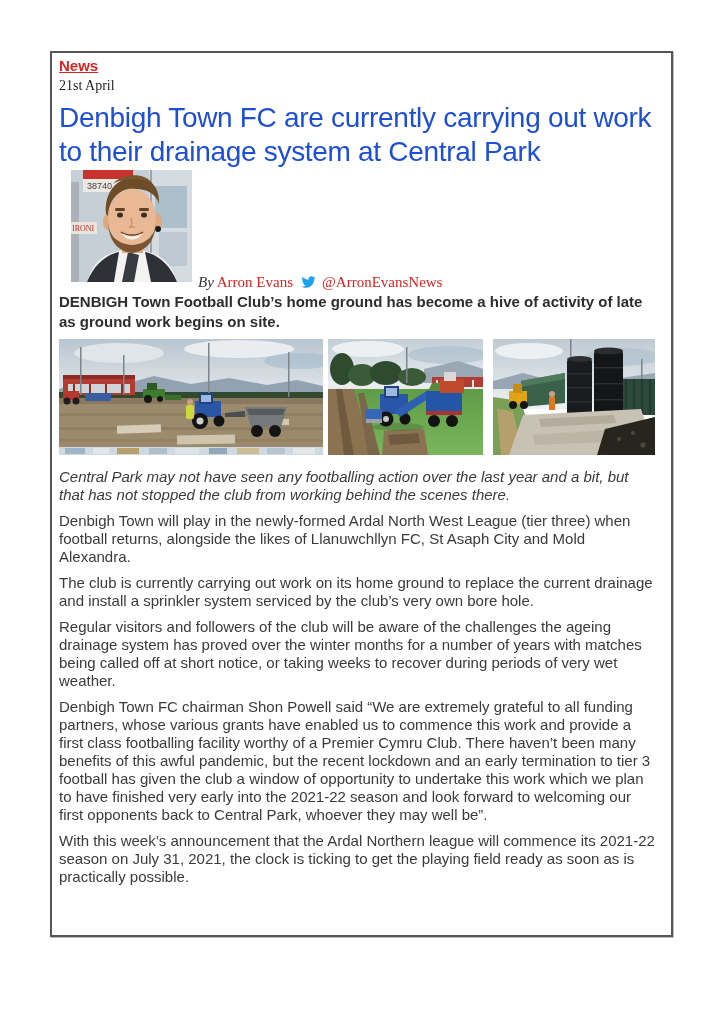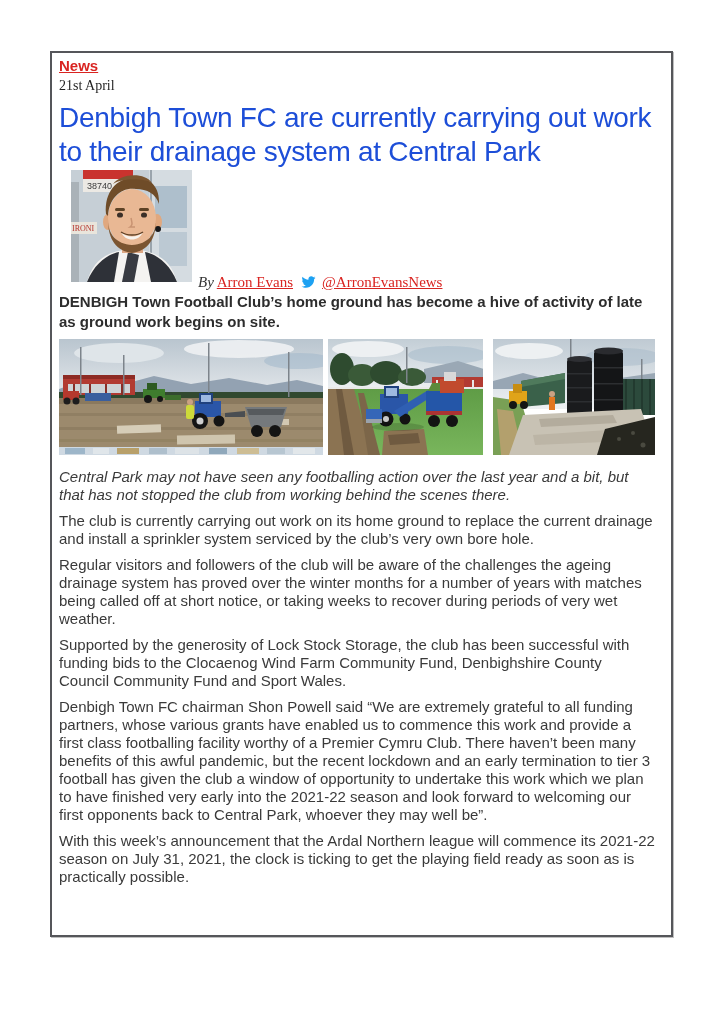--- a/index.html
+++ b/index.html
@@ -11,21 +11,21 @@
     color:#d92421;text-decoration:underline;cursor:pointer;}
   .date{margin-top:2px;font:14px/18px "Liberation Serif",serif;color:#1f1f1f;}
   h1.headline{margin:6px 0 0;font-family:"Liberation Sans",sans-serif;font-weight:400;
     font-size:28px;line-height:34px;letter-spacing:-0.3px;color:#1d4ed8;}
   .byline-row{position:relative;height:112px;margin-top:1px;}
   .portrait{position:absolute;left:12px;top:0;width:121px;height:112px;overflow:hidden;}
   .portrait svg{display:block;}
   .byline-text{position:absolute;left:139px;bottom:-9px;
     font:15px/18px "Liberation Serif",serif;color:#222;}
   .by-prefix{font-style:italic;color:#333;}
-  .red-link{color:#d92421;text-decoration:underline;cursor:pointer;}
+  .red-link{color:#d92421;cursor:pointer;}
   .bird{display:inline-block;width:17px;height:14px;vertical-align:-2px;margin:0 5px 0 7px;}
   .role{color:#333;}
   .lede{margin:10px 0 0;font:bold 15px/20px "Liberation Sans",sans-serif;color:#2d2d2d;}
   .photo-strip{margin-top:7px;height:116px;display:flex;}
   .photo{height:116px;overflow:hidden;}
   .photo svg{display:block;}
   .ph1{width:264px;margin-right:5px;}
   .ph2{width:156px;margin-right:10px;}
   .ph3{width:162px;}
   .copy p{margin:8px 0 0;font:15px/18px "Liberation Sans",sans-serif;color:#3a3a3a;}
@@ -258,20 +258,20 @@
         <polygon points="112,90 162,78 162,116 104,116" fill="#26261f"></polygon>
         <circle cx="126" cy="100" r="2" fill="#4a4a40"></circle>
         <circle cx="140" cy="94" r="2" fill="#4a4a40"></circle>
         <circle cx="150" cy="106" r="2.5" fill="#4a4a40"></circle>
       </svg>
     </div>
   </div>
 
   <div class="copy">
     <p>Central Park may not have seen any footballing action over the last year and a bit, but that has not stopped the club from working behind the scenes there.</p>
+    <p>Denbigh Town will play in the newly-formed Ardal North West League (tier three) when football returns, alongside the likes of Llanuwchllyn FC, St Asaph City and Mold Alexandra.</p>
     <p>The club is currently carrying out work on its home ground to replace the current drainage and install a sprinkler system serviced by the club’s very own bore hole.</p>
     <p>Regular visitors and followers of the club will be aware of the challenges the ageing drainage system has proved over the winter months for a number of years with matches being called off at short notice, or taking weeks to recover during periods of very wet weather.</p>
-    <p>Supported by the generosity of Lock Stock Storage, the club has been successful with funding bids to the Clocaenog Wind Farm Community Fund, Denbighshire County Council Community Fund and Sport Wales.</p>
     <p>Denbigh Town FC chairman Shon Powell said “We are extremely grateful to all funding partners, whose various grants have enabled us to commence this work and provide a first class footballing facility worthy of a Premier Cymru Club. There haven’t been many benefits of this awful pandemic, but the recent lockdown and an early termination to tier 3 football has given the club a window of opportunity to undertake this work which we plan to have finished very early into the 2021-22 season and look forward to welcoming our first opponents back to Central Park, whoever they may well be”.</p>
     <p>With this week’s announcement that the Ardal Northern league will commence its 2021-22 season on July 31, 2021, the clock is ticking to get the playing field ready as soon as is practically possible.</p>
   </div>
 
 </div>
 
 </body></html>

